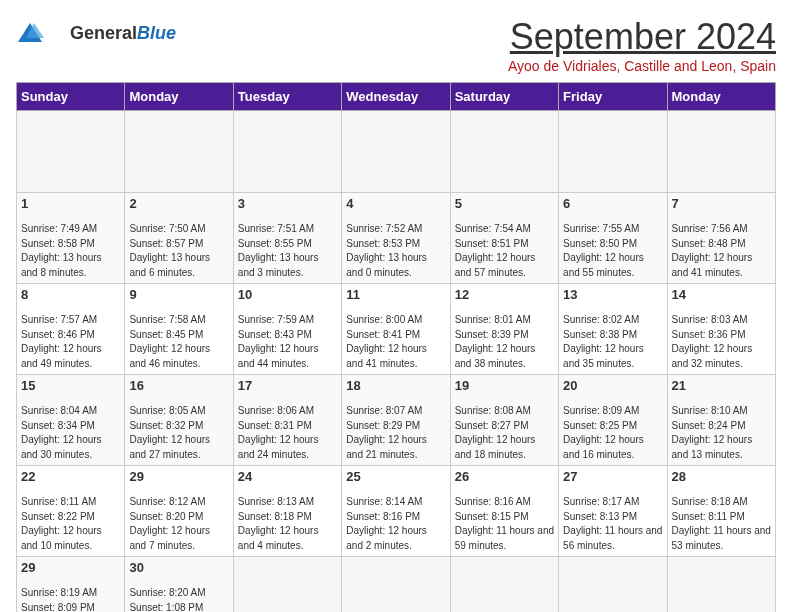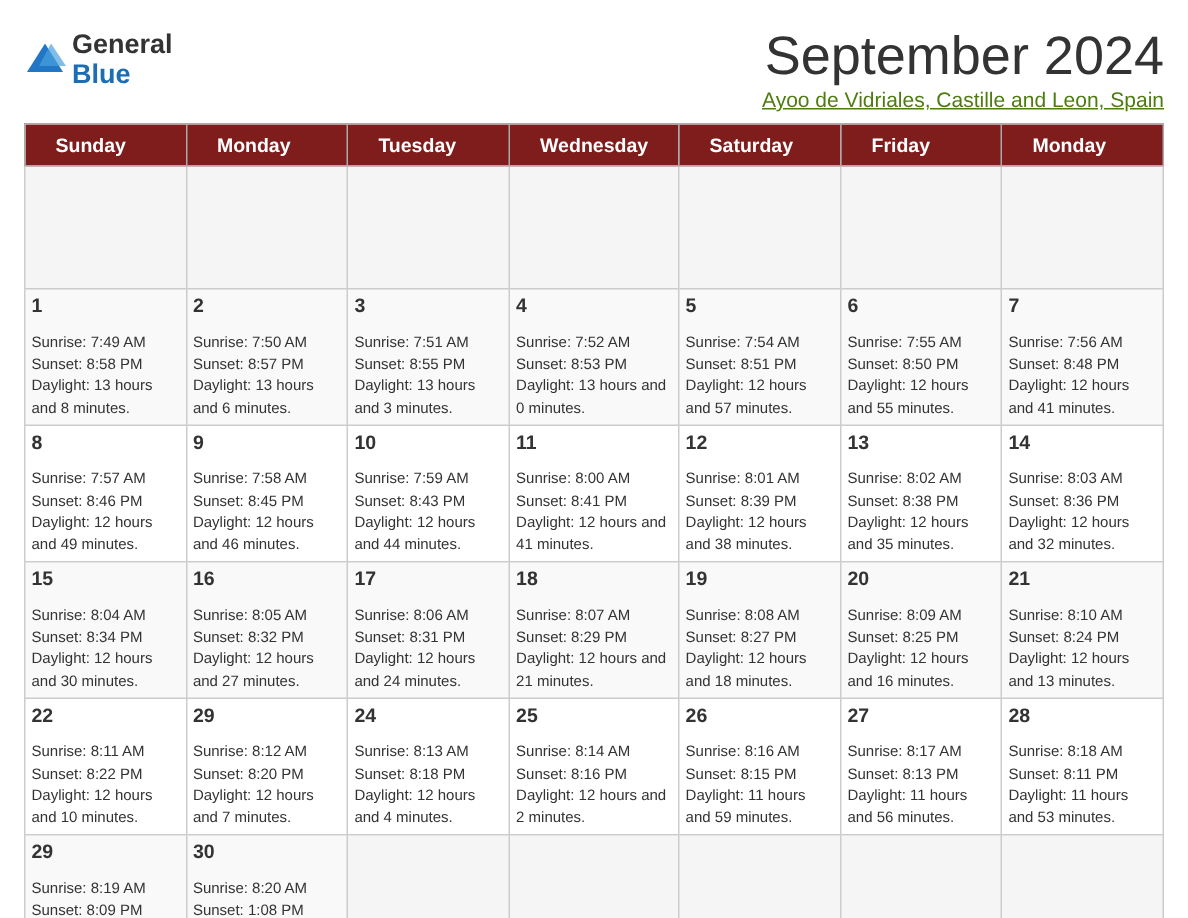--- a/index.html
+++ b/index.html
@@ -17,61 +17,63 @@
       margin-bottom: 4px;
     }
     .logo {
       display: flex;
       align-items: center;
       gap: 4px;
       margin-top: 4px;
     }
     .logo-text {
       display: flex;
-      flex-direction: column;
+      flex-direction: row;
       line-height: 1.1;
+      margin-left: 22px;
     }
     .logo-general {
       font-size: 18px;
       font-weight: bold;
       color: #333;
     }
     .logo-blue {
       font-size: 18px;
       font-weight: bold;
       color: #1a6eb5;
+      font-style: italic;
     }
     .logo-icon {
       width: 28px;
       height: 28px;
     }
     .title-block {
       text-align: right;
     }
     .month-title {
       font-size: 36px;
       font-weight: normal;
       color: #333;
+      text-decoration: underline;
     }
     .subtitle {
       font-size: 14px;
-      color: #4d7c0f;
-      text-decoration: underline;
+      color: #b91c1c;
     }
     table {
       width: 100%;
       border-collapse: collapse;
       margin-top: 8px;
     }
     th {
-      background-color: #7f1d1d;
+      background-color: #4c1d95;
       color: #fff;
       font-size: 13px;
       font-weight: bold;
-      padding: 6px 20px;
+      padding: 6px 4px;
       text-align: left;
       border: 1px solid #aaa;
     }
     td {
       border: 1px solid #ccc;
       vertical-align: top;
       padding: 3px 4px;
       font-size: 10px;
       color: #333;
       background: #fff;

